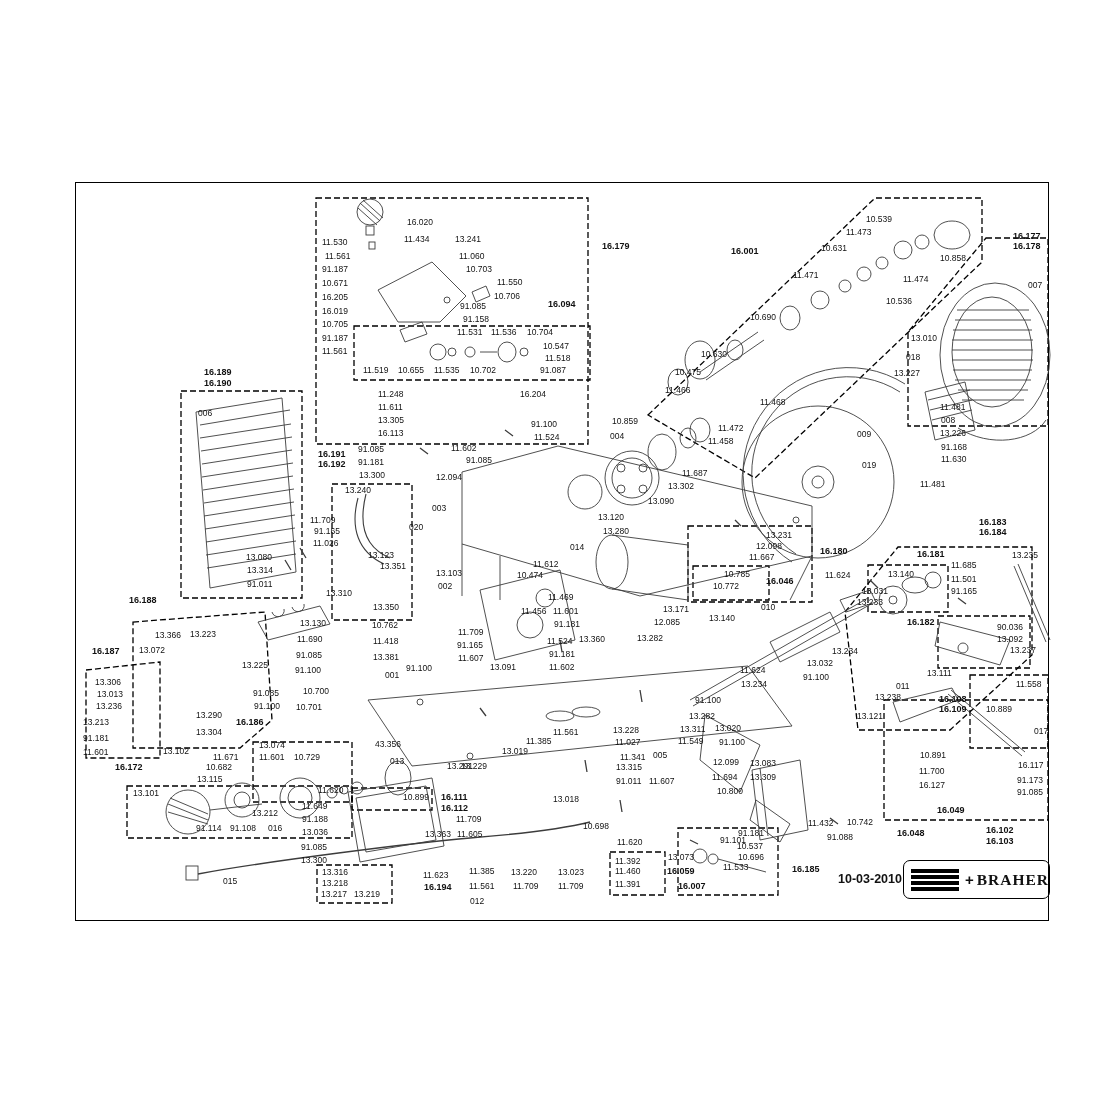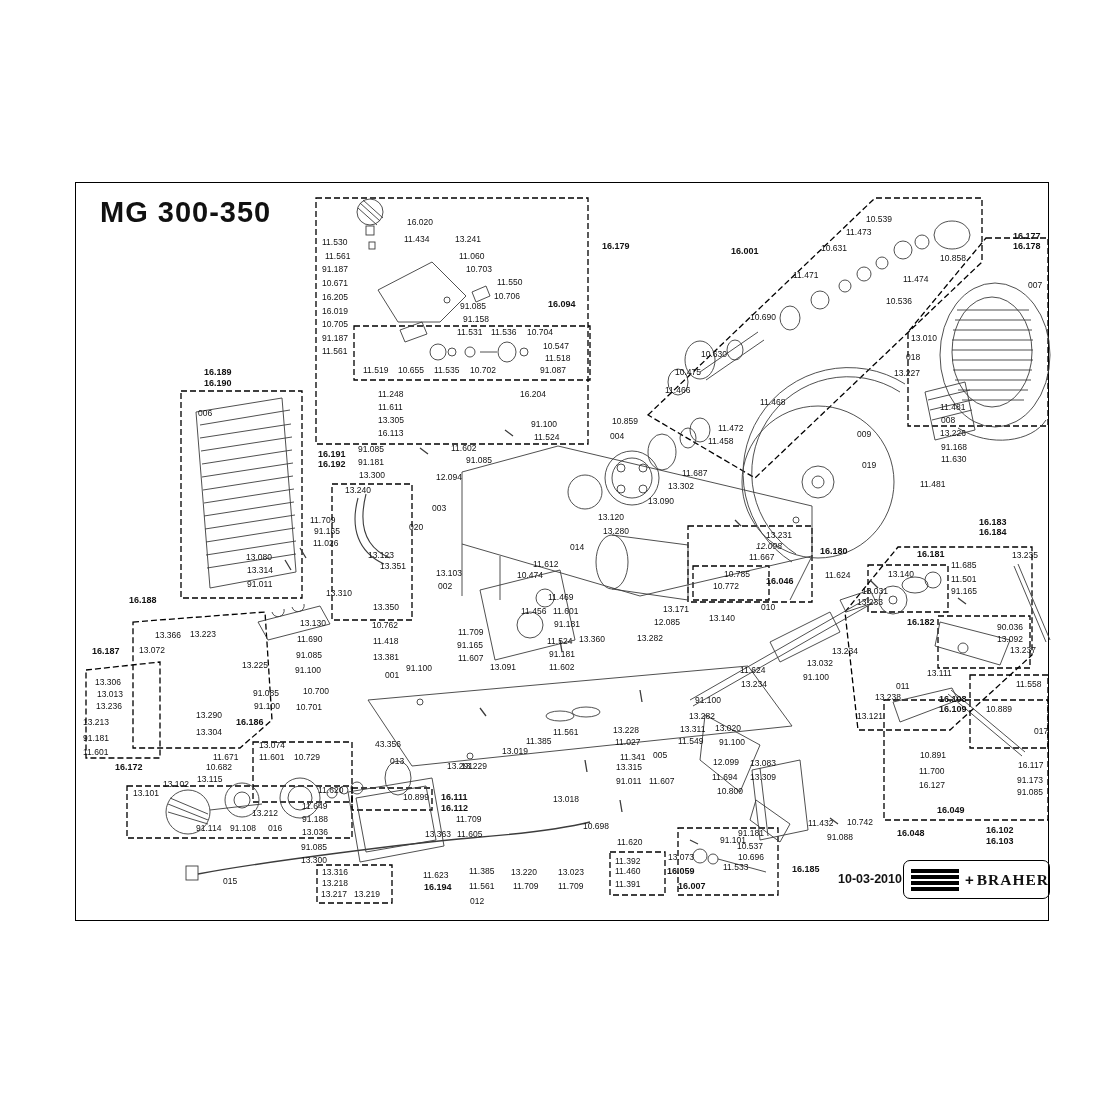--- a/index.html
+++ b/index.html
@@ -17,21 +17,20 @@
   #logo .bars{width:52px;height:22px;margin-left:7px;display:flex;flex-direction:column;justify-content:space-between;}
   #logo .bars div{height:4px;background:#000;}
   #logo .plus{font-size:15px;font-weight:bold;margin:0 3px 0 6px;}
   #logo .brand{font-size:15.5px;font-weight:bold;letter-spacing:1px;font-family:"Liberation Serif",serif;}
 </style>
 </head>
 <body>
 
 <div id="stage">
   <div id="frame"></div>
-  <div id="title">MG 300-350</div>
 
   <svg id="art" width="1100" height="1100" viewBox="0 0 1100 1100">
 
     <g id="boxes">
         <polygon points="316,198 588,198 588,444 316,444" style="fill:none;stroke:#000;stroke-width:1.3;stroke-dasharray:6 3"></polygon>
         <polygon points="354,326 590,326 590,380 354,380" style="fill:none;stroke:#000;stroke-width:1.3;stroke-dasharray:6 3"></polygon>
         <polygon points="181,391 302,391 302,598 181,598" style="fill:none;stroke:#000;stroke-width:1.3;stroke-dasharray:6 3"></polygon>
         <polygon points="648,415 875,198 982,198 982,262 755,478" style="fill:none;stroke:#000;stroke-width:1.3;stroke-dasharray:6 3"></polygon>
         <polygon points="986,238 1048,238 1048,426 908,426 908,332" style="fill:none;stroke:#000;stroke-width:1.3;stroke-dasharray:6 3"></polygon>
         <polygon points="133,622 265,612 272,720 240,748 133,748" style="fill:none;stroke:#000;stroke-width:1.3;stroke-dasharray:6 3"></polygon>
@@ -316,21 +315,21 @@
       <div class="lbl" style="left: 254px; top: 702px;">91.100</div>
       <div class="lbl b" style="left: 236px; top: 718px;">16.186</div>
       <div class="lbl" style="left: 300px; top: 619px;">13.130</div>
       <div class="lbl" style="left: 297px; top: 635px;">11.690</div>
       <div class="lbl" style="left: 296px; top: 651px;">91.085</div>
       <div class="lbl" style="left: 295px; top: 666px;">91.100</div>
       <div class="lbl" style="left: 303px; top: 687px;">10.700</div>
       <div class="lbl" style="left: 296px; top: 703px;">10.701</div>
       <div class="lbl b" style="left: 115px; top: 763px;">16.172</div>
       <div class="lbl" style="left: 133px; top: 789px;">13.101</div>
-      <div class="lbl" style="left: 163px; top: 780px;">13.102</div>
+      <div class="lbl" style="left: 163px; top: 747px;">13.102</div>
       <div class="lbl" style="left: 197px; top: 775px;">13.115</div>
       <div class="lbl" style="left: 213px; top: 753px;">11.671</div>
       <div class="lbl" style="left: 206px; top: 763px;">10.682</div>
       <div class="lbl" style="left: 259px; top: 741px;">13.074</div>
       <div class="lbl" style="left: 259px; top: 753px;">11.601</div>
       <div class="lbl" style="left: 294px; top: 753px;">10.729</div>
       <div class="lbl" style="left: 318px; top: 786px;">11.620</div>
       <div class="lbl" style="left: 302px; top: 802px;">11.649</div>
       <div class="lbl" style="left: 252px; top: 809px;">13.212</div>
       <div class="lbl" style="left: 196px; top: 824px;">91.114</div>
@@ -424,21 +423,21 @@
       <div class="lbl" style="left: 997px; top: 635px;">13.092</div>
       <div class="lbl" style="left: 1010px; top: 646px;">13.237</div>
       <div class="lbl" style="left: 927px; top: 669px;">13.111</div>
       <div class="lbl" style="left: 896px; top: 682px;">011</div>
       <div class="lbl" style="left: 875px; top: 693px;">13.238</div>
       <div class="lbl" style="left: 857px; top: 712px;">13.121</div>
       <div class="lbl" style="left: 832px; top: 647px;">13.234</div>
       <div class="lbl b" style="left: 979px; top: 518px;">16.183</div>
       <div class="lbl b" style="left: 979px; top: 528px;">16.184</div>
       <div class="lbl" style="left: 766px; top: 531px;">13.231</div>
-      <div class="lbl" style="left: 756px; top: 542px; font-style: italic;">12.098</div>
+      <div class="lbl" style="left: 756px; top: 542px;">12.098</div>
       <div class="lbl" style="left: 749px; top: 553px;">11.667</div>
       <div class="lbl" style="left: 724px; top: 570px;">10.785</div>
       <div class="lbl" style="left: 713px; top: 582px;">10.772</div>
       <div class="lbl b" style="left: 766px; top: 577px;">16.046</div>
       <div class="lbl b" style="left: 820px; top: 547px;">16.180</div>
       <div class="lbl" style="left: 825px; top: 571px;">11.624</div>
       <div class="lbl" style="left: 663px; top: 605px;">13.171</div>
       <div class="lbl" style="left: 709px; top: 614px;">13.140</div>
       <div class="lbl" style="left: 761px; top: 603px;">010</div>
       <div class="lbl" style="left: 654px; top: 618px;">12.085</div>

